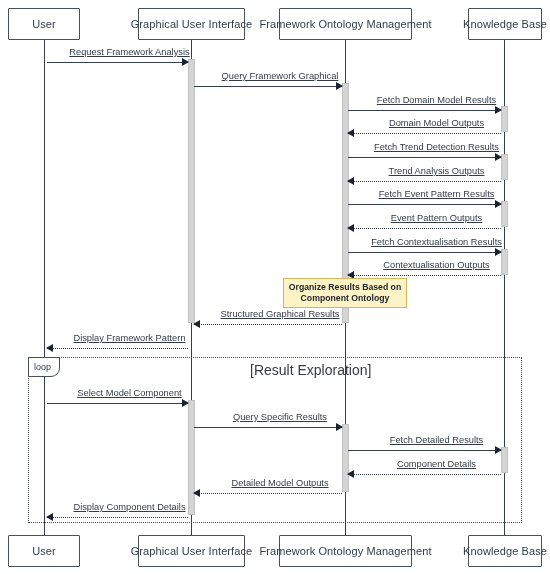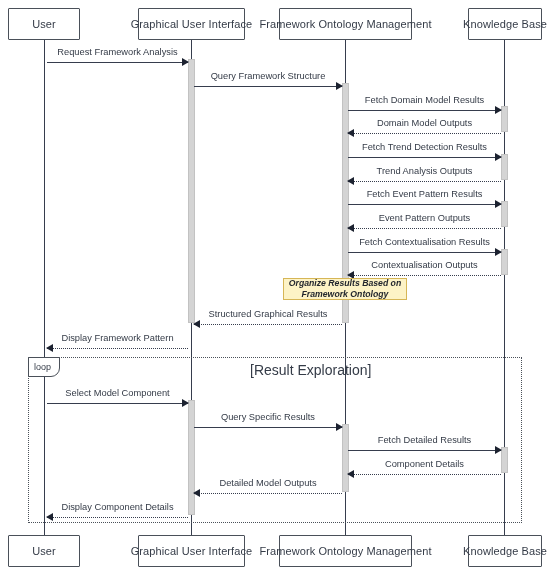--- a/index.html
+++ b/index.html
@@ -72,27 +72,28 @@
   .msg.right .head {
     right: -1px;
     border-left: 7px solid #1c2230;
   }
   .msg.left .head {
     left: -1px;
     border-right: 7px solid #1c2230;
   }
   .msg .label {
     position: absolute;
-    left: 0;
+    left: 12px;
     width: 100%;
     bottom: 5px;
     text-align: center;
     font-size: 9.3px;
     color: #343b47;
     white-space: nowrap;
+    text-decoration: underline;
   }
   .note-box {
     position: absolute;
     box-sizing: border-box;
     background: #fdf3c6;
     border: 1.2px solid #d6b656;
     color: #23272e;
     font-size: 8.7px;
     font-weight: bold;
     line-height: 11.5px;
@@ -151,21 +152,21 @@
     <div class="activation" style="left: 342px; top: 424px; height: 68px;"></div>
     <div class="activation" style="left: 501px; top: 447px; height: 26px;"></div>
     <div class="msg right" style="left: 47px; top: 62px; width: 141px;">
       <div class="line"></div>
       <div class="head"></div>
       <div class="label">Request Framework Analysis</div>
     </div>
     <div class="msg right" style="left: 194px; top: 86px; width: 148px;">
       <div class="line"></div>
       <div class="head"></div>
-      <div class="label">Query Framework Structure</div>
+      <div class="label">Query Framework Graphical</div>
     </div>
     <div class="msg right" style="left: 348px; top: 110px; width: 153px;">
       <div class="line"></div>
       <div class="head"></div>
       <div class="label">Fetch Domain Model Results</div>
     </div>
     <div class="msg dashed left" style="left: 348px; top: 133px; width: 153px;">
       <div class="line"></div>
       <div class="head"></div>
       <div class="label">Domain Model Outputs</div>
@@ -233,22 +234,22 @@
     <div class="msg dashed left" style="left: 194px; top: 493px; width: 148px;">
       <div class="line"></div>
       <div class="head"></div>
       <div class="label">Detailed Model Outputs</div>
     </div>
     <div class="msg dashed left" style="left: 47px; top: 517px; width: 141px;">
       <div class="line"></div>
       <div class="head"></div>
       <div class="label">Display Component Details</div>
     </div>
-    <div class="note-box" style="left: 283px; top: 278px; width: 124px; height: 22px; font-style: italic;">
-      <div><span>Organize Results Based on</span><br><span>Framework Ontology</span></div>
+    <div class="note-box" style="left: 283px; top: 278px; width: 124px; height: 30px;">
+      <div><span>Organize Results Based on</span><br><span>Component Ontology</span></div>
     </div>
     <div class="actor-box" style="left: 8px; top: 8px; width: 72px; height: 32px;">
       <span>User</span>
     </div>
     <div class="actor-box" style="left: 8px; top: 535px; width: 72px; height: 32px;">
       <span>User</span>
     </div>
     <div class="actor-box" style="left: 138px; top: 8px; width: 107px; height: 32px;">
       <span>Graphical User Interface</span>
     </div>

